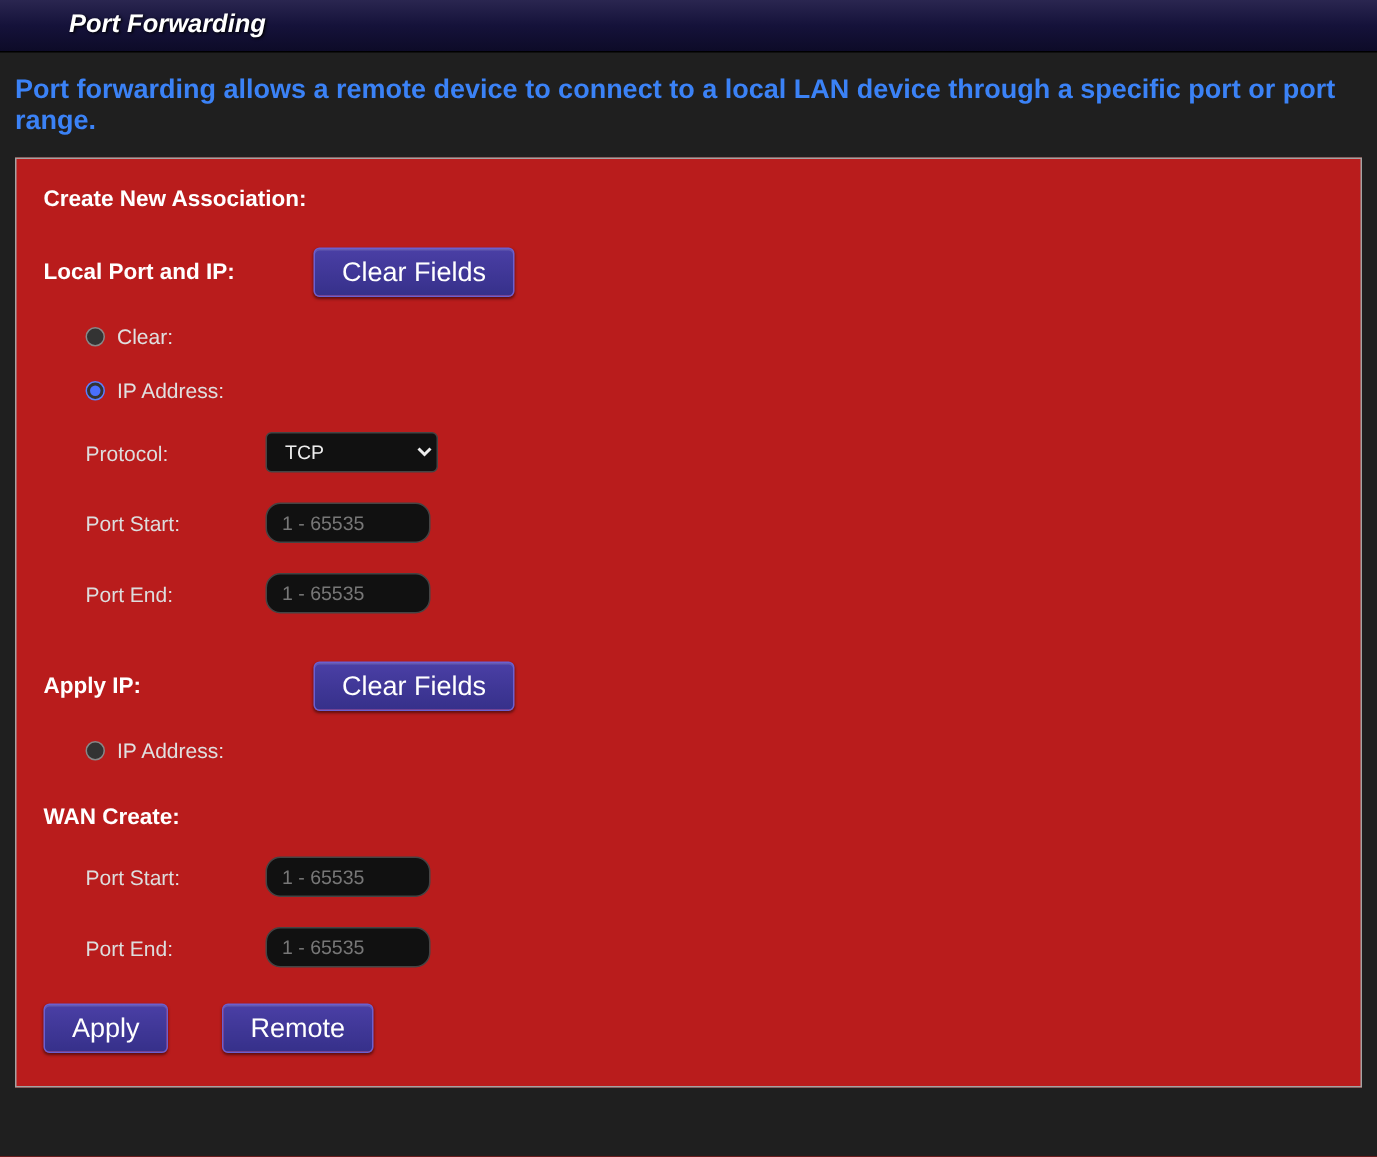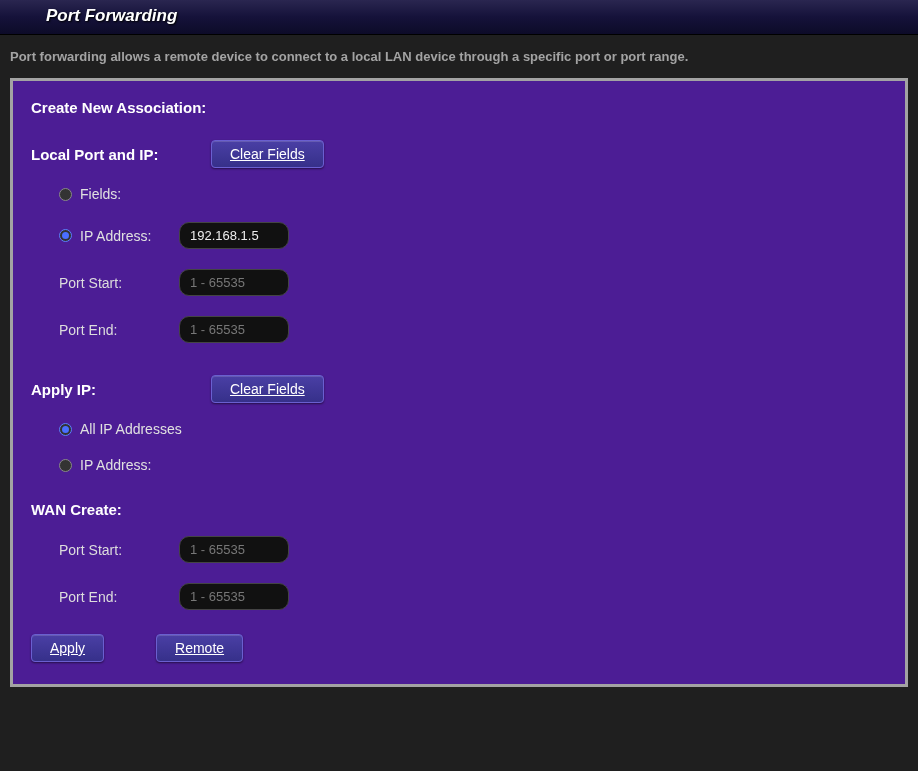--- a/index.html
+++ b/index.html
@@ -17,29 +17,29 @@
   }
   .title-bar h1 {
     color: #fff;
     font-size: 17px;
     font-weight: bold;
     font-style: italic;
     text-shadow: 1px 1px 2px #000;
   }
   .description {
     padding: 14px 10px 14px 10px;
-    color: #a3a3a3;
-    font-size: 13px;
+    color: #3b82f6;
+    font-size: 18px;
     font-weight: bold;
   }
   .panel {
-    border: 3px solid #a3a3a3;
+    border: 1px solid #a3a3a3;
     margin: 0 10px 10px 10px;
     padding: 18px 18px 22px 18px;
-    background: #4c1d95;
+    background: #b91c1c;
   }
   .section-title {
     font-weight: bold;
     font-size: 15px;
     color: #fff;
     margin-bottom: 24px;
   }
   .row {
     display: flex;
     align-items: center;
@@ -108,29 +108,28 @@
     padding: 4px 8px;
     color: #eee;
     font-size: 13px;
     width: 115px;
   }
   .btn {
     background: linear-gradient(to bottom, #4a3fa5, #36308a);
     border: 1px solid #6a5fd0;
     border-radius: 4px;
     color: #fff;
-    font-size: 14px;
+    font-size: 18px;
     padding: 5px 18px;
     cursor: pointer;
     box-shadow: 0 1px 2px rgba(0,0,0,0.5), inset 0 1px 0 rgba(255,255,255,0.15);
-    text-decoration: underline;
   }
   .btn-row {
     display: flex;
-    gap: 52px;
+    gap: 36px;
     margin-top: 24px;
   }
   .spacer8 { height: 8px; }
   .spacer12 { height: 12px; }
 </style>
 </head>
 <body>
 
 <div class="title-bar">
   <h1>Port Forwarding</h1>
@@ -143,56 +142,57 @@
   <div class="section-title">Create New Association:</div>
 
   <div class="row section-row">
     <div class="section-label">Local Port and IP:</div>
     <button class="btn">Clear Fields</button>
   </div>
 
   <div class="row indent">
     <div class="radio-wrap">
       <input type="radio" name="localmode" style="">
-      <span>Fields:</span>
+      <span>Clear:</span>
     </div>
   </div>
 
   <div class="row indent">
     <div class="radio-wrap" style="width:120px;">
       <input type="radio" name="localmode" checked="" style="">
       <span>IP Address:</span>
     </div>
-    <input type="text" class="ip-input" value="192.168.1.5" style="">
-  </div>
-
+  </div>
+
+  <div class="row indent">
+    <div class="field-label">Protocol:</div>
+    <select>
+      <option>TCP</option>
+      <option>UDP</option>
+      <option>Both</option>
+    </select>
+  </div>
 
   <div class="row indent">
     <div class="field-label">Port Start:</div>
     <input type="text" placeholder="1 - 65535" style="">
   </div>
 
   <div class="row indent">
     <div class="field-label">Port End:</div>
     <input type="text" placeholder="1 - 65535" style="">
   </div>
 
   <div class="spacer12"></div>
 
   <div class="row section-row">
     <div class="section-label">Apply IP:</div>
     <button class="btn">Clear Fields</button>
   </div>
 
-  <div class="row indent">
-    <div class="radio-wrap">
-      <input type="radio" name="remotemode" checked="" style="">
-      <span>All IP Addresses</span>
-    </div>
-  </div>
 
   <div class="row indent">
     <div class="radio-wrap">
       <input type="radio" name="remotemode" style="">
       <span>IP Address:</span>
     </div>
   </div>
 
   <div class="spacer8"></div>
 

